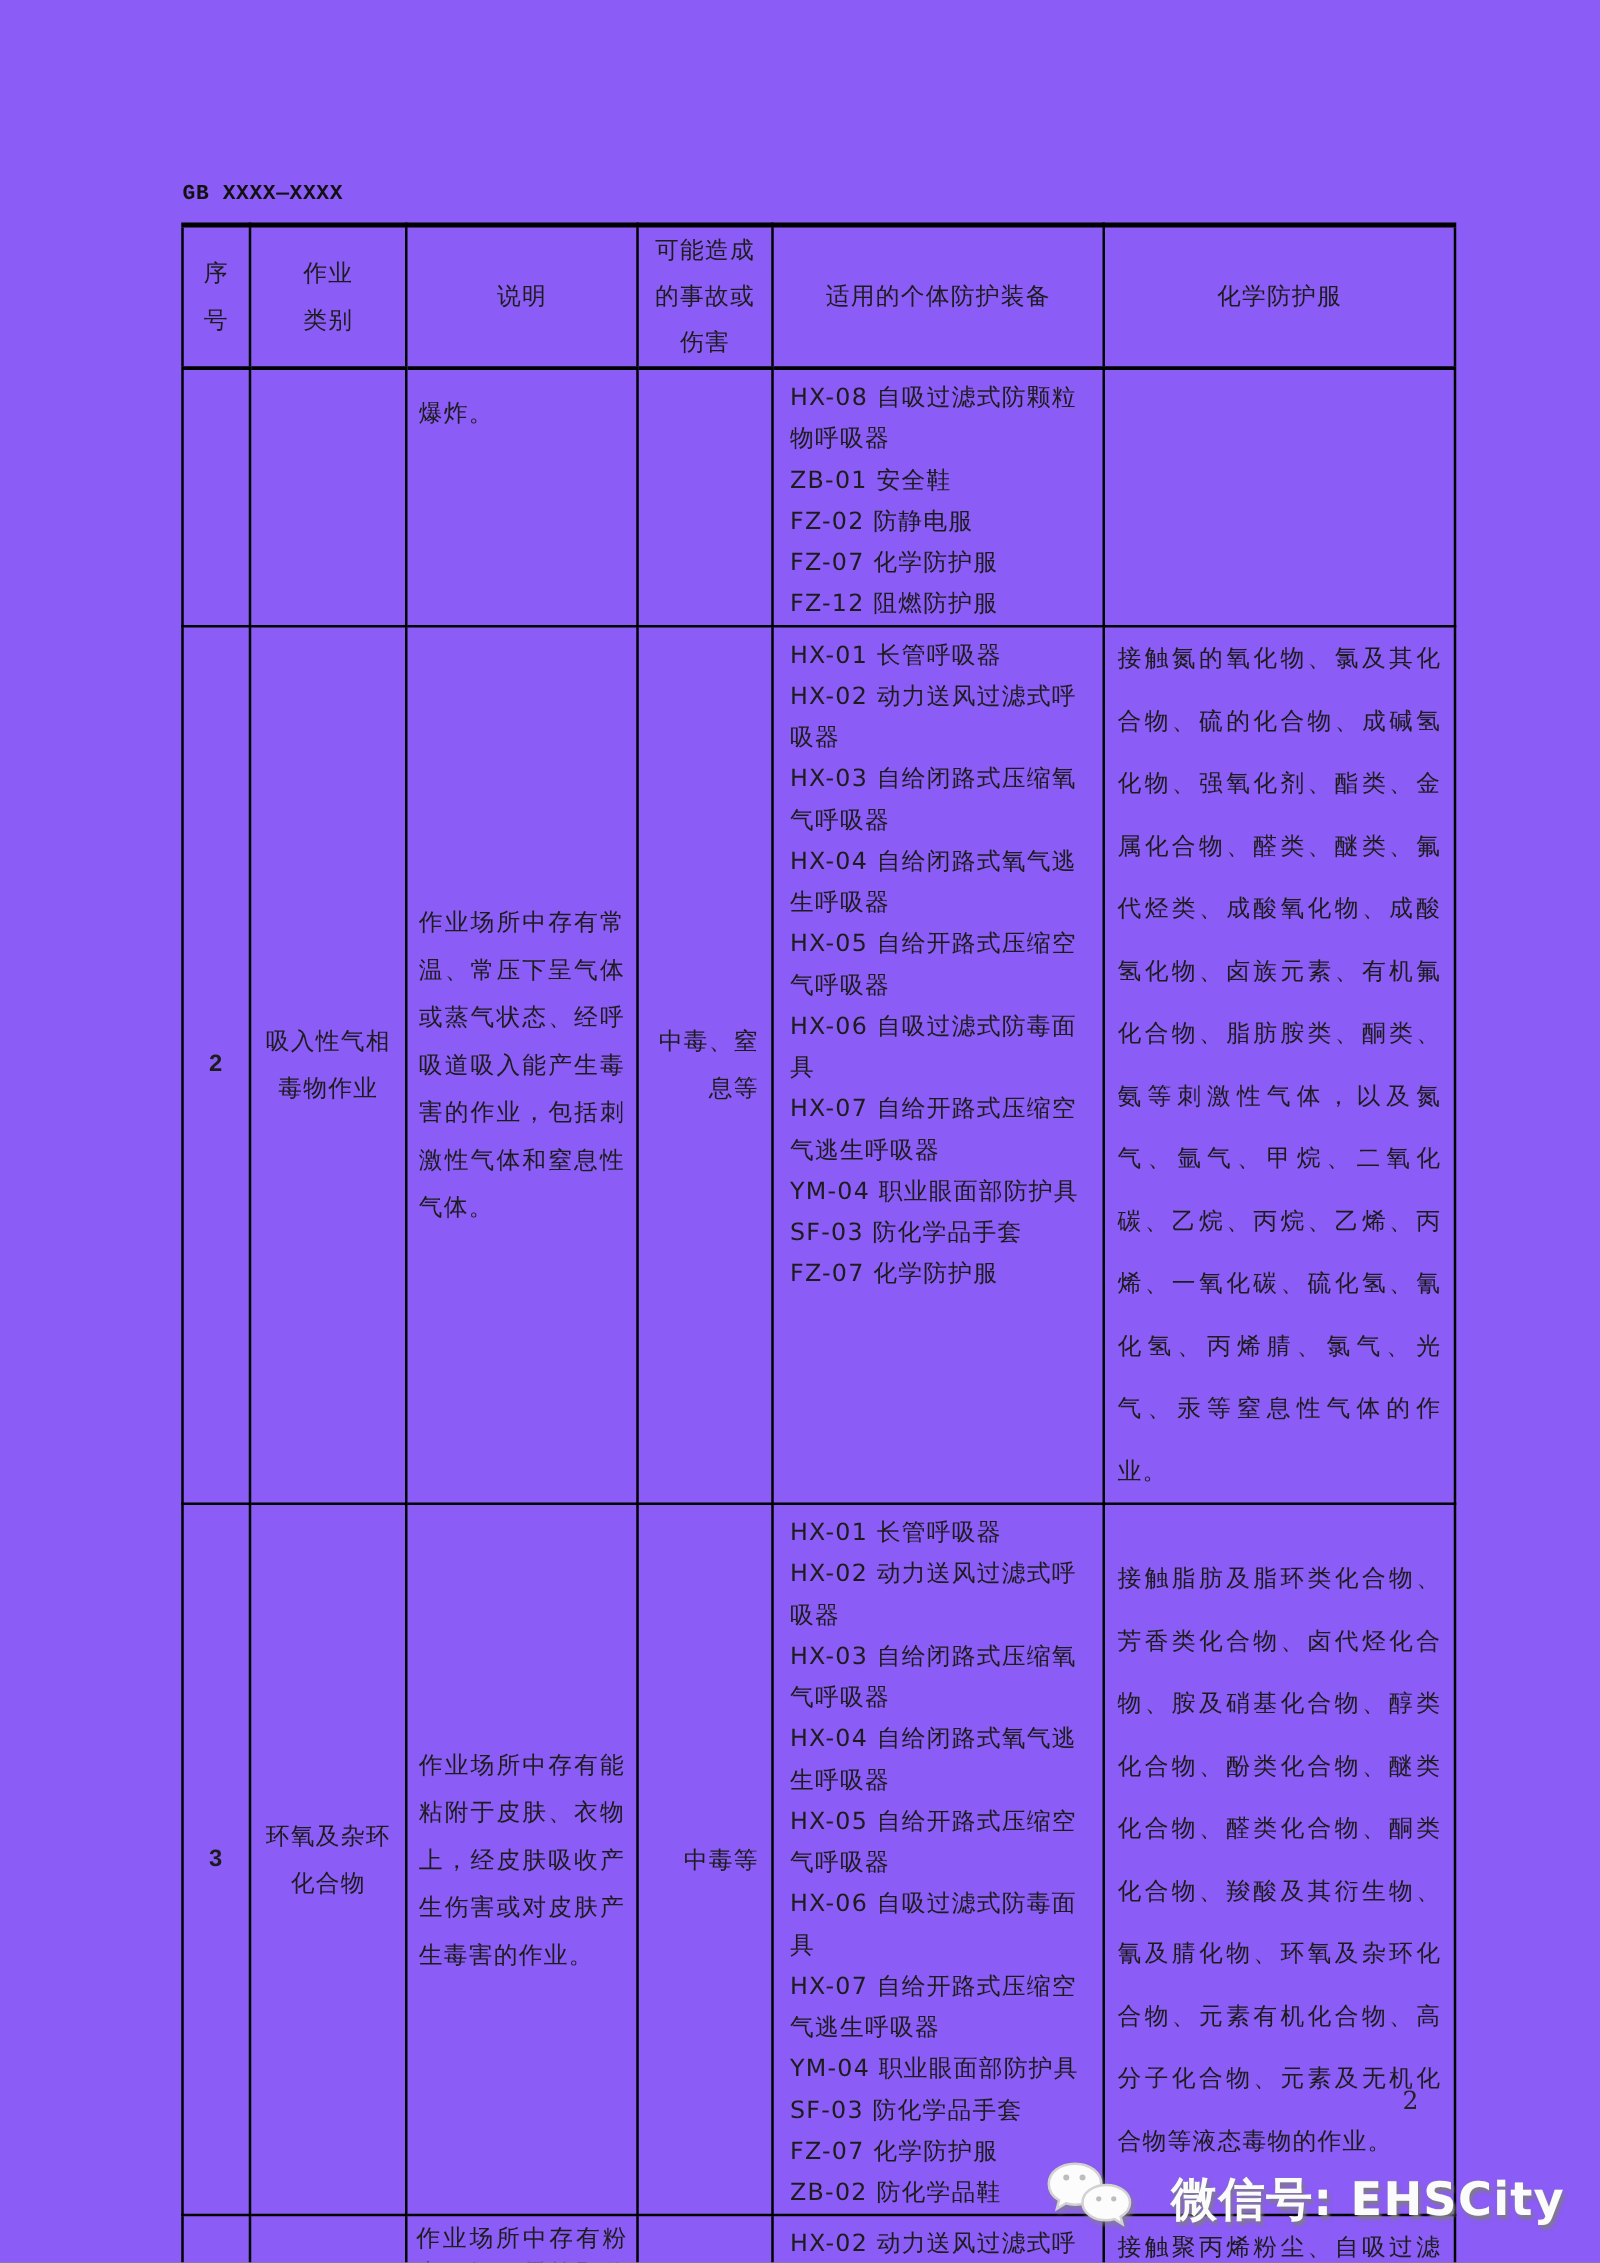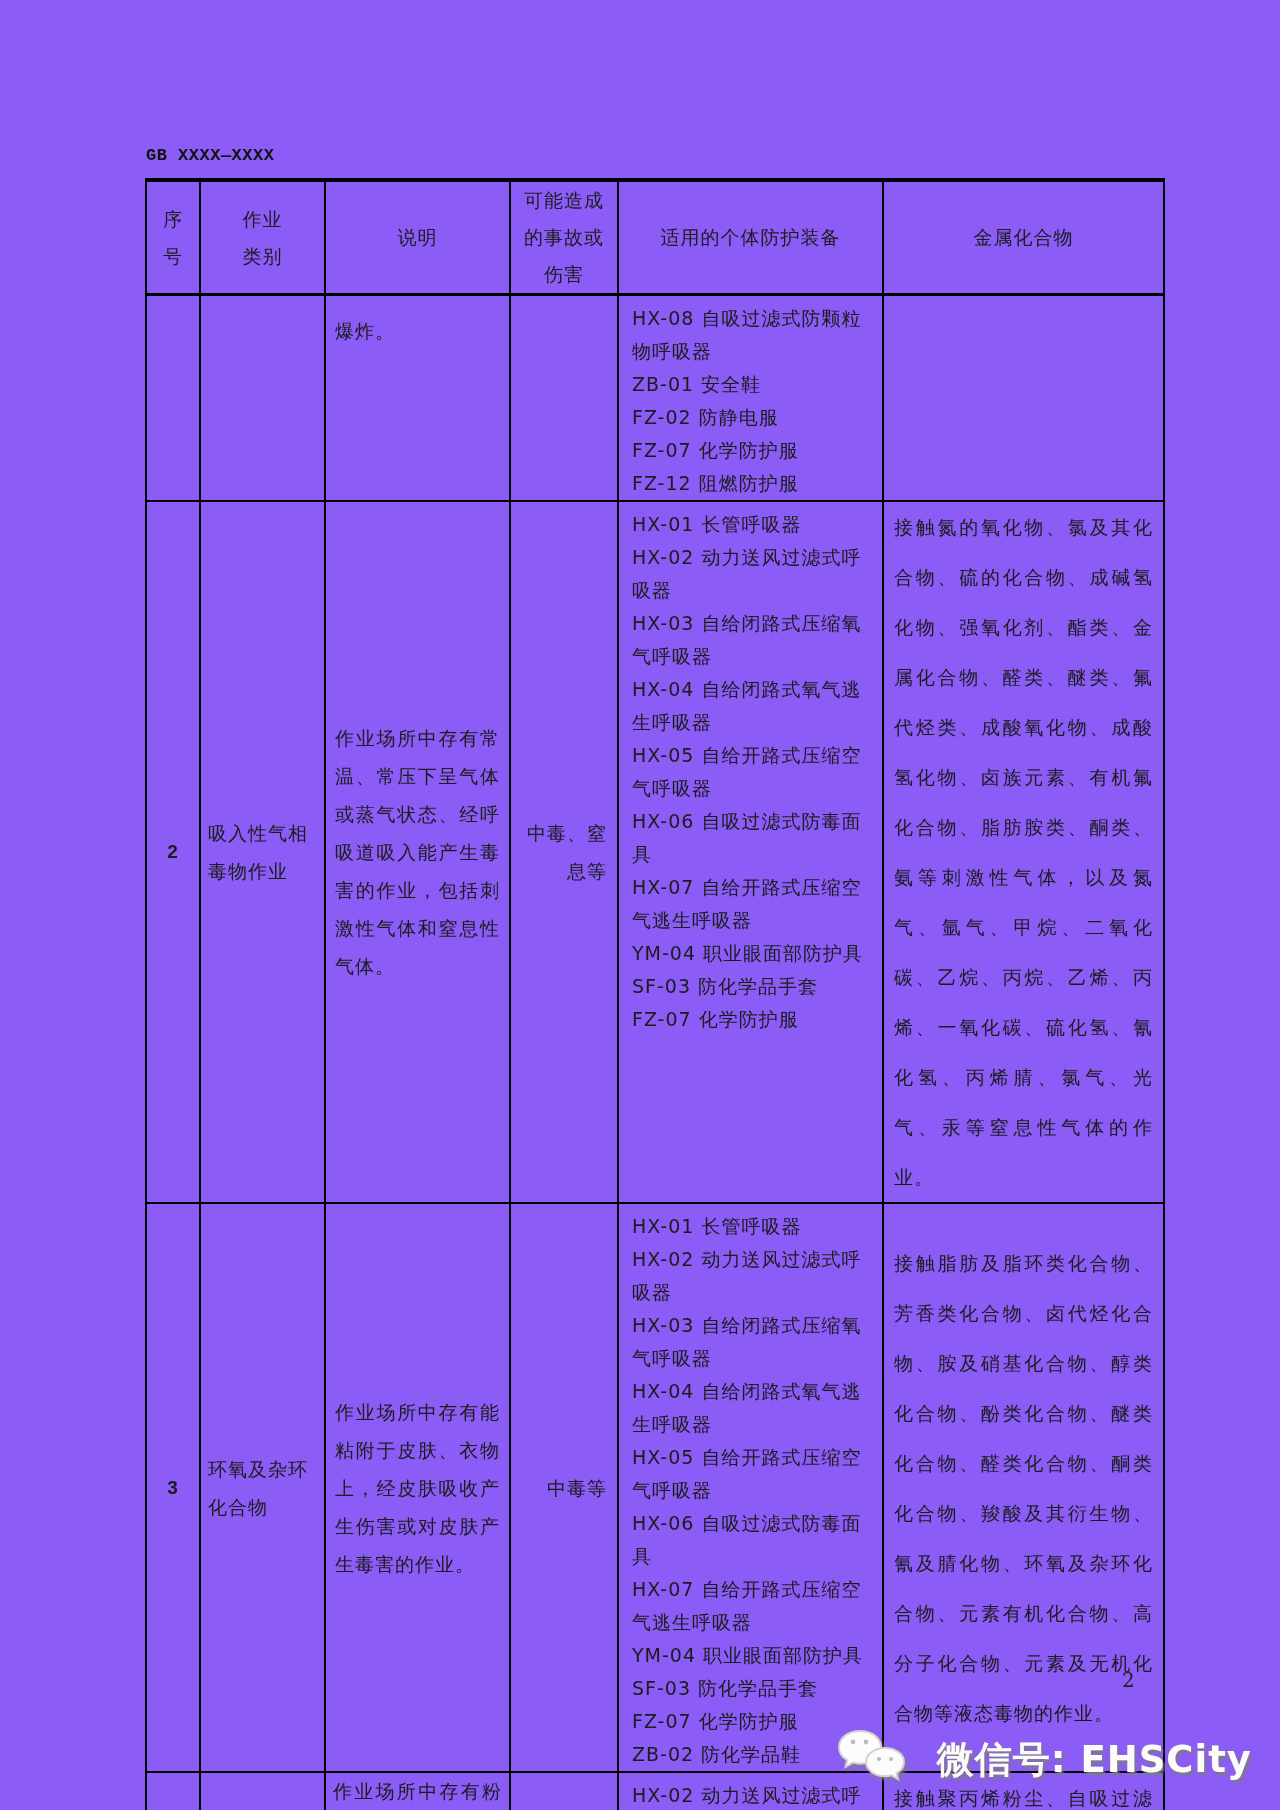--- a/index.html
+++ b/index.html
@@ -55,21 +55,21 @@
   th .hw1 { width: 22px; }
   th .hw2 { width: 44px; }
   th .hw4 { width: 82px; }
   td { vertical-align: middle; }
   .c-no {
     text-align: center;
     font-family: "Liberation Sans", sans-serif;
     font-weight: bold;
     font-size: 19px;
   }
-  .c-cat { line-height: 38px; padding: 0 7px; }
+  .c-cat { text-align: center; line-height: 38px; padding: 0 7px; }
   .c-desc {
     text-align: justify;
     line-height: 38px;
     padding: 0 9px;
   }
   .c-desc.top { vertical-align: top; padding-top: 16px; text-align: left; }
   tr.row-3 .c-desc { line-height: 28px; padding: 4px 7px; vertical-align: top; text-align: justify; }
   .c-haz { text-align: right; line-height: 38px; padding: 0 10px; }
   .c-ppe {
     vertical-align: top;
@@ -123,21 +123,21 @@
       <col style="width:265px">
       <col style="width:281px">
     </colgroup>
     <tbody>
         <tr class="header-row">
       <th><span class="hw hw1">序号</span></th>
       <th><span class="hw hw2">作业类别</span></th>
       <th><span>说明</span></th>
       <th><span class="hw hw4">可能造成的事故或伤害</span></th>
       <th><span>适用的个体防护装备</span></th>
-      <th><span>金属化合物</span></th>
+      <th><span>化学防护服</span></th>
     </tr>
 
     <tr class="row-0">
       <td class="c-no"></td>
       <td class="c-cat"></td>
       <td class="c-desc top">爆炸。</td>
       <td class="c-haz"></td>
       <td class="c-ppe">
             <div class="ppe-line">HX-08 自吸过滤式防颗粒物呼吸器</div>
             <div class="ppe-line">ZB-01 安全鞋</div>

